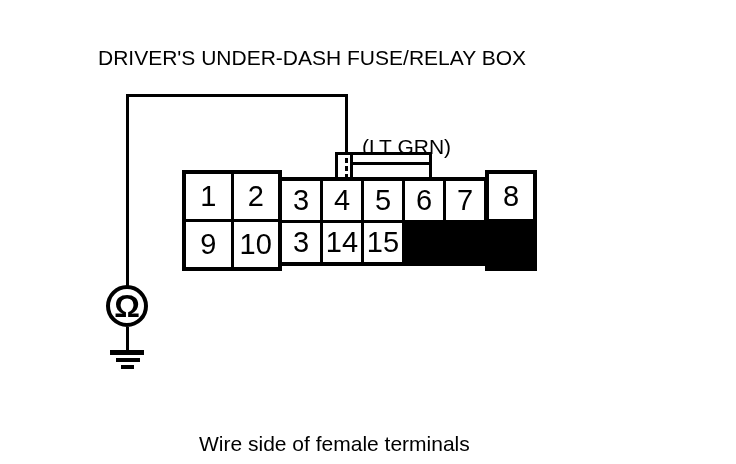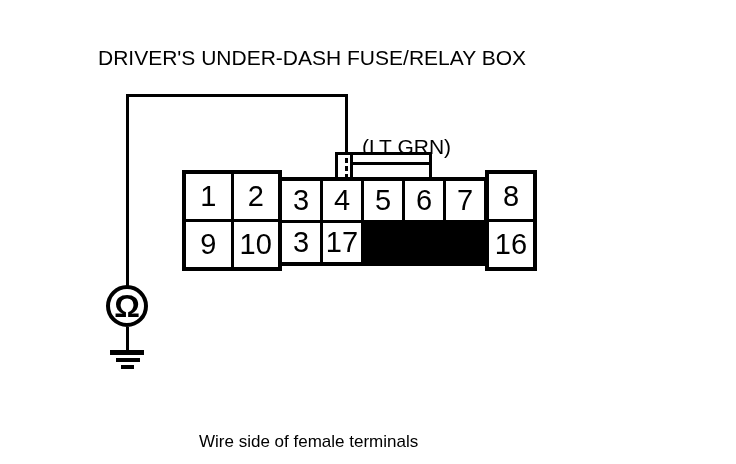--- a/index.html
+++ b/index.html
@@ -8,21 +8,21 @@
     width: 736px;
     height: 464px;
     background: #ffffff;
     color: #000000;
     font-family: "Liberation Sans", sans-serif;
     overflow: hidden;
   }
   .txt { position: absolute; white-space: pre; }
   .title { left: 98px; top: 3px; font-size: 21px; line-height: 22px; }
   .wire-label { left: 362px; top: 92px; font-size: 21px; line-height: 22px; }
-  .caption { left: 199px; top: 432px; font-size: 17px; }
+  .caption { left: 199px; top: 432px; font-size: 21px; }
 
   .wire { position: absolute; background: #000000; z-index: 1; }
   .w-top     { left: 126px; top: 94px;  width: 222px; height: 3px; }
   .w-right-v { left: 345px; top: 94px;  width: 3px;   height: 58px; }
   .w-dash    { left: 345px; top: 150px; width: 3px;   height: 30px;
                background: repeating-linear-gradient(to bottom, #000 0 5px, rgba(0,0,0,0) 5px 8px);
                z-index: 3; }
   .w-left-v  { left: 126px; top: 94px;  width: 3px;   height: 194px; }
   .w-gnd-v   { left: 126px; top: 327px; width: 3px;   height: 24px; }
 
@@ -85,33 +85,33 @@
   </div>
   <div class="wire w-dash"></div>
 
   <div class="block block-middle">
     <div class="cell">3</div>
     <div class="cell">4</div>
     <div class="cell">5</div>
     <div class="cell">6</div>
     <div class="cell">7</div>
     <div class="cell">3</div>
-    <div class="cell">17</div>
+    <div class="cell">14</div>
+    <div class="cell">15</div>
   </div>
 
   <div class="block block-left">
     <div class="cell">1</div>
     <div class="cell">2</div>
     <div class="cell">9</div>
     <div class="cell">10</div>
   </div>
 
   <div class="block block-right">
     <div class="cell">8</div>
-    <div class="cell">16</div>
   </div>
 
   <div class="meter">
     <span>Ω</span>
   </div>
 
   <div class="gnd gnd-1"></div>
   <div class="gnd gnd-2"></div>
   <div class="gnd gnd-3"></div>
 

